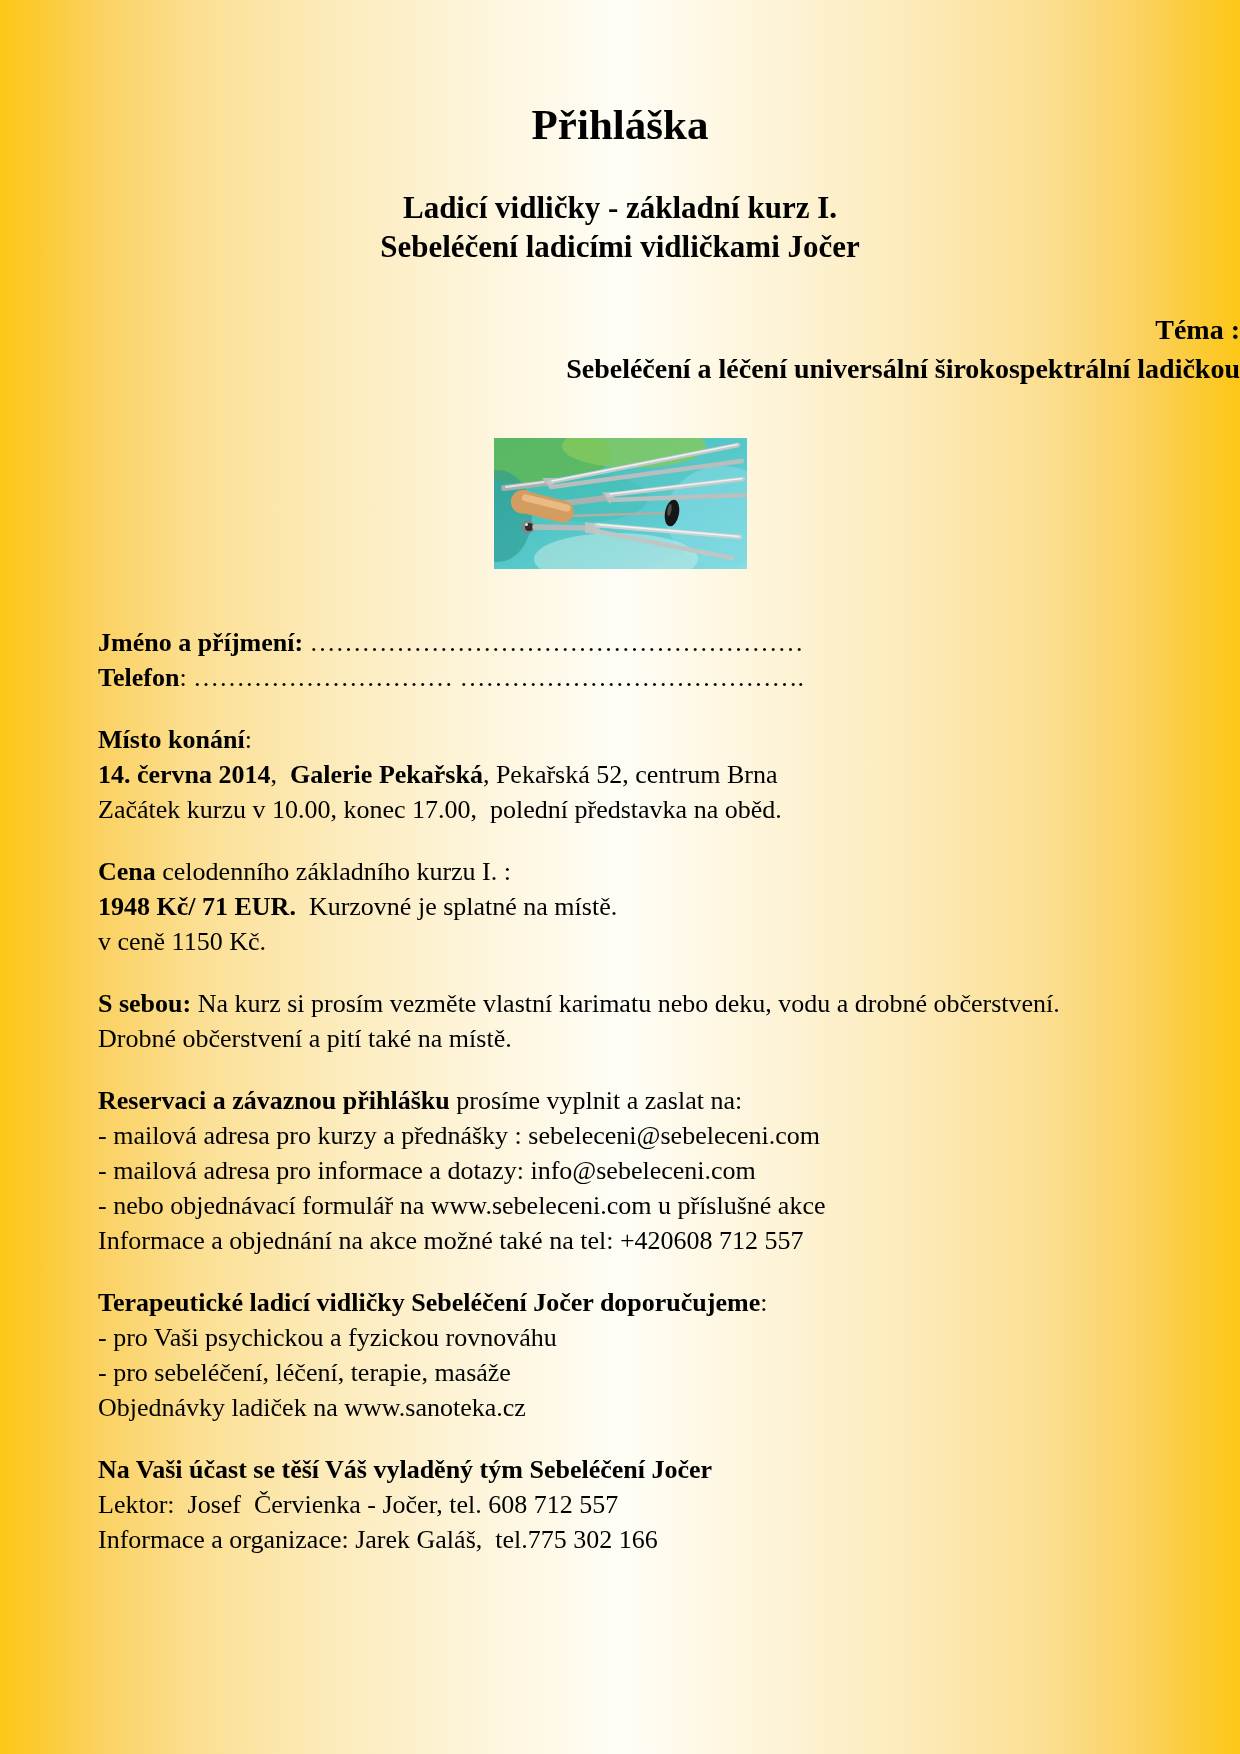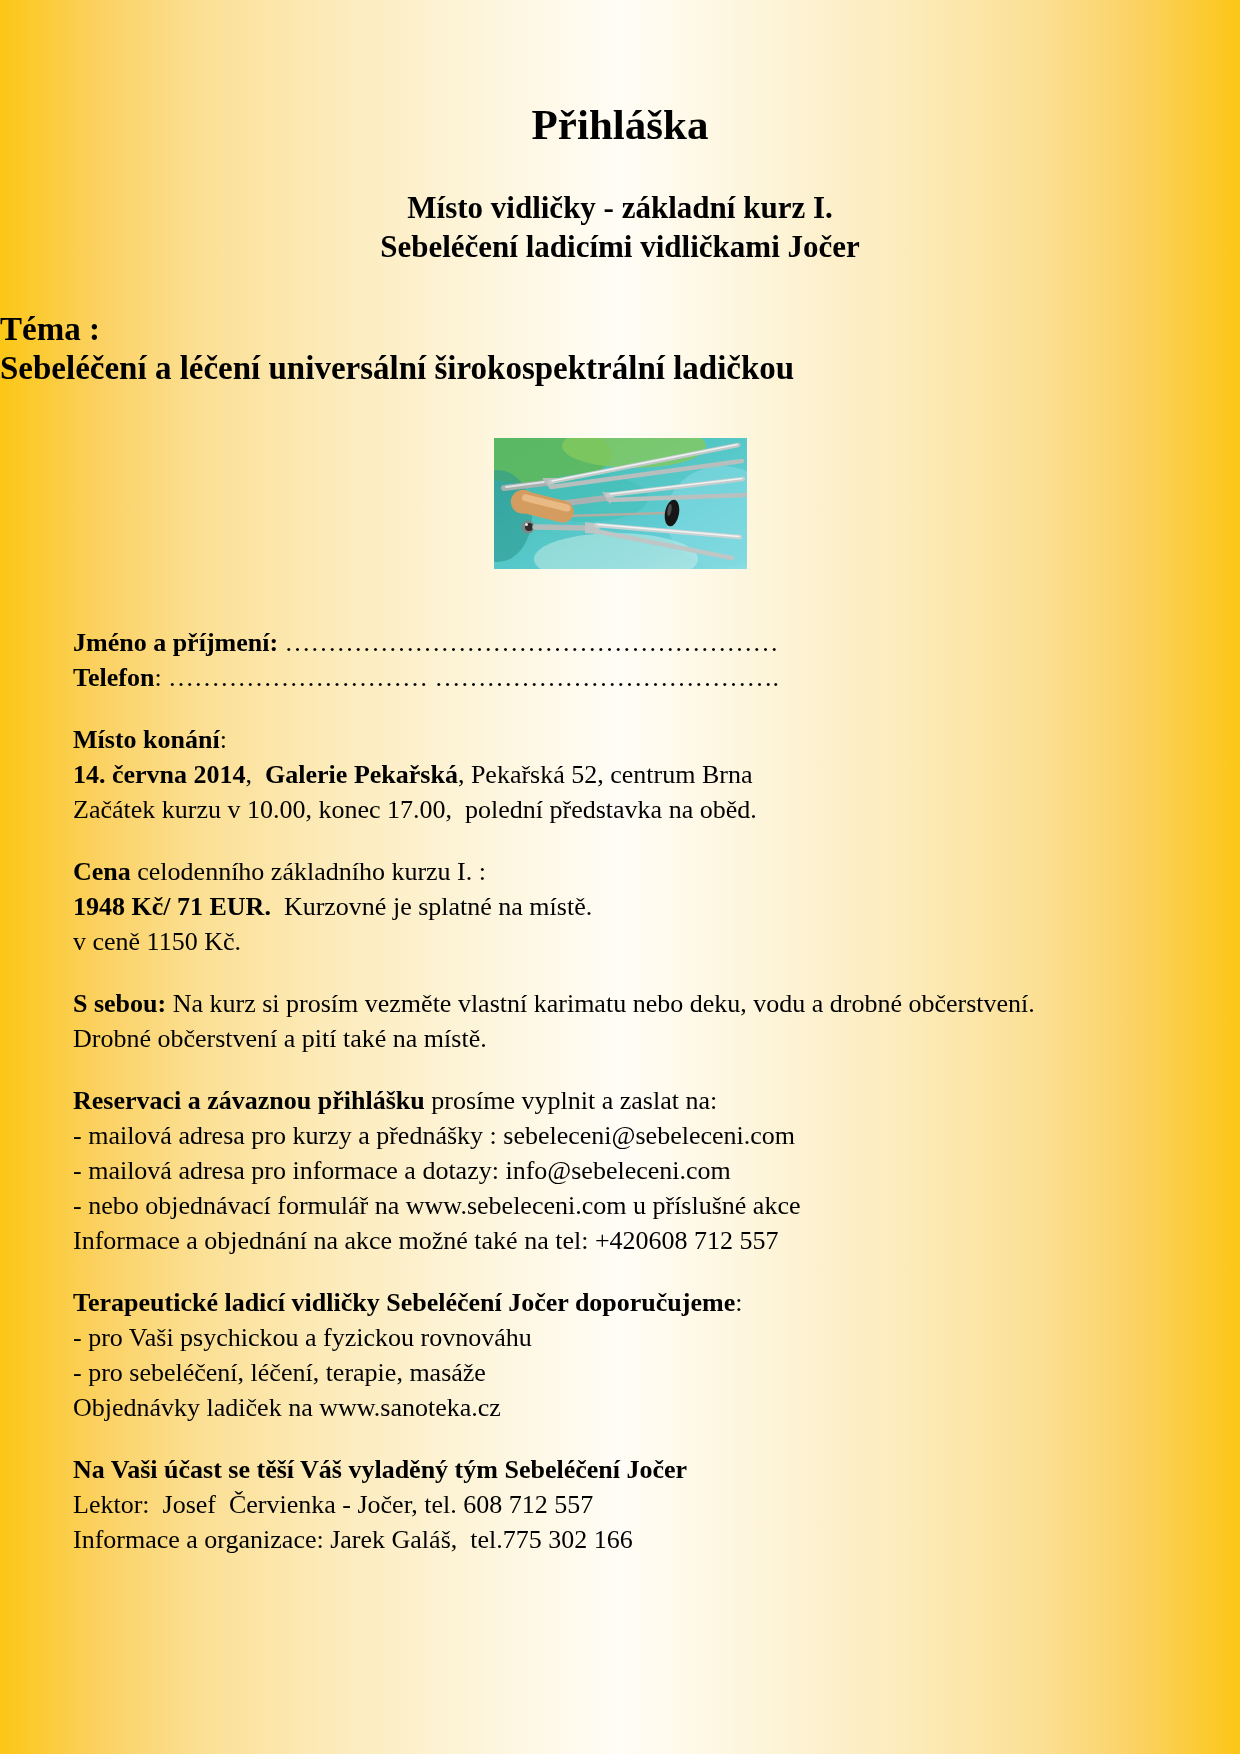--- a/index.html
+++ b/index.html
@@ -17,46 +17,46 @@
   .title{
     margin:100px 0 0 0;
     font-size:43px;line-height:50px;font-weight:bold;text-align:center;
   }
   .subtitle{
     margin-top:38px;
     font-size:31px;line-height:39px;font-weight:bold;text-align:center;
   }
   .tema{
     margin-top:44px;
-    font-size:33px;line-height:39px;font-weight:bold;text-align:left;
+    font-size:28px;line-height:39px;font-weight:bold;text-align:right;
   }
   .photo{
     margin:50px auto 0 auto;
     width:253px;height:131px;
     display:block;
   }
   .content{
     margin-top:56px;
-    padding:0 80px 0 73px;
+    padding:0 80px 0 98px;
     font-size:26px;line-height:35px;
   }
   .content p{margin:0;white-space:pre-wrap;}
   .blk{margin-top:27px;}
   .b{font-weight:bold;}
   p.just{white-space:normal;text-align:justify;text-align-last:justify;}
 </style>
 </head>
 <body>
 
 <div class="page">
 
   <h1 class="title">Přihláška</h1>
 
   <div class="subtitle">
-    <div>Místo vidličky - základní kurz I.</div>
+    <div>Ladicí vidličky - základní kurz I.</div>
     <div>Sebeléčení ladicími vidličkami Jočer</div>
   </div>
 
   <div class="tema">
     <div>Téma :</div>
     <div>Sebeléčení a léčení universální širokospektrální ladičkou</div>
   </div>
 
   <svg class="photo" viewBox="0 0 253 131" xmlns="http://www.w3.org/2000/svg" aria-hidden="true">
     <defs>

